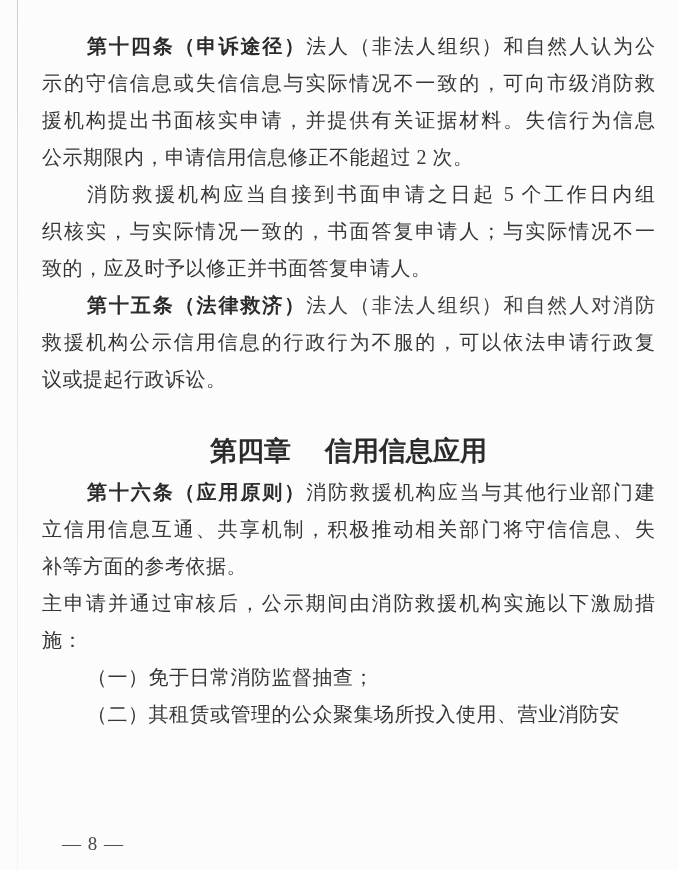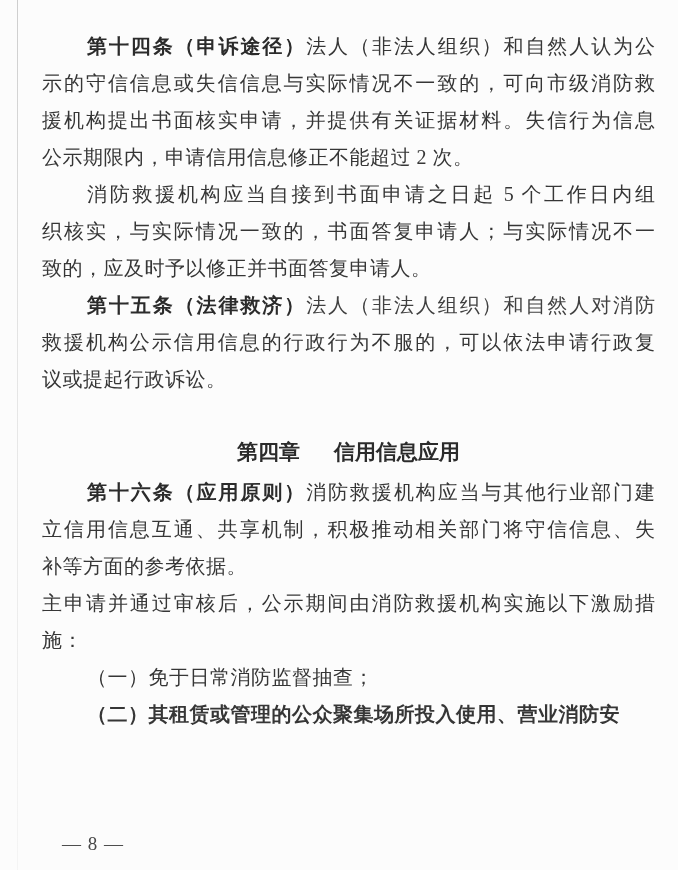--- a/index.html
+++ b/index.html
@@ -59,21 +59,21 @@
   }
   .chapter {
     height: 37px;
     line-height: 37px;
     margin-top: 35px;
     margin-bottom: 4px;
     text-align: center;
     text-align-last: center;
     font-family: "Liberation Sans", "DejaVu Sans", sans-serif;
     font-weight: 700;
-    font-size: 21px;
+    font-size: 27px;
     color: #2b2b2b;
   }
   .chapter .chapter-title {
     margin-left: 34px;
   }
   .footer {
     position: absolute;
     left: 62px;
     top: 833px;
     font-family: "Liberation Serif", "DejaVu Serif", serif;
@@ -98,16 +98,16 @@
       <div class="line indent"><span class="seg-bold" style="color: rgb(43, 43, 43); font-family: Liberation Mono, monospace;">第十五条（法律救济）</span><span class="seg-regular" style="color: #404040;">法人（非法人组织）和自然人对消防</span></div>
       <div class="line"><span class="seg-regular" style="color: rgb(54, 54, 54);">救援机构公示信用信息的行政行为不服的，可以依法申请行政复</span></div>
       <div class="line no-fill"><span class="seg-regular" style="color: rgb(54, 54, 54);">议或提起行政诉讼。</span></div>
       <div class="chapter"><span class="chapter-number">第四章</span><span class="chapter-title">信用信息应用</span></div>
       <div class="line indent"><span class="seg-bold" style="color: rgb(43, 43, 43);">第十六条（应用原则）</span><span class="seg-regular" style="color: rgb(54, 54, 54);">消防救援机构应当与其他行业部门建</span></div>
       <div class="line"><span class="seg-regular" style="color: rgb(54, 54, 54);">立信用信息互通、共享机制，积极推动相关部门将守信信息、失</span></div>
       <div class="line no-fill"><span class="seg-regular" style="color: rgb(54, 54, 54);">补等方面的参考依据。</span></div>
       <div class="line"><span class="seg-regular" style="color: rgb(54, 54, 54);">主申请并通过审核后，公示期间由消防救援机构实施以下激励措</span></div>
       <div class="line no-fill"><span class="seg-regular" style="color: rgb(54, 54, 54);">施：</span></div>
       <div class="line indent no-fill"><span class="seg-regular" style="color: rgb(54, 54, 54);">（一）免于日常消防监督抽查；</span></div>
-      <div class="line indent no-fill"><span class="seg-regular" style="color: rgb(54, 54, 54); font-weight: bold;">（二）其租赁或管理的公众聚集场所投入使用、营业消防安</span></div>
+      <div class="line indent no-fill"><span class="seg-regular" style="color: rgb(54, 54, 54);">（二）其租赁或管理的公众聚集场所投入使用、营业消防安</span></div>
     </div>
   <div class="footer">— 8 —</div>
 </div>
 
 </body></html>

